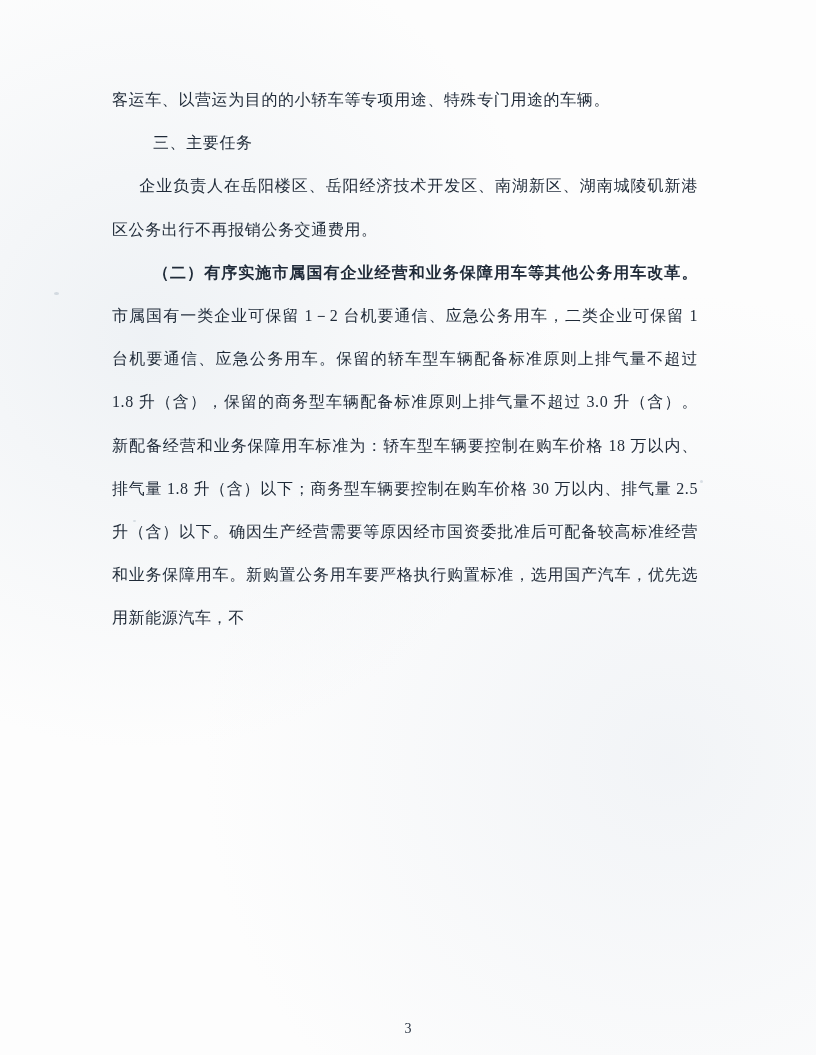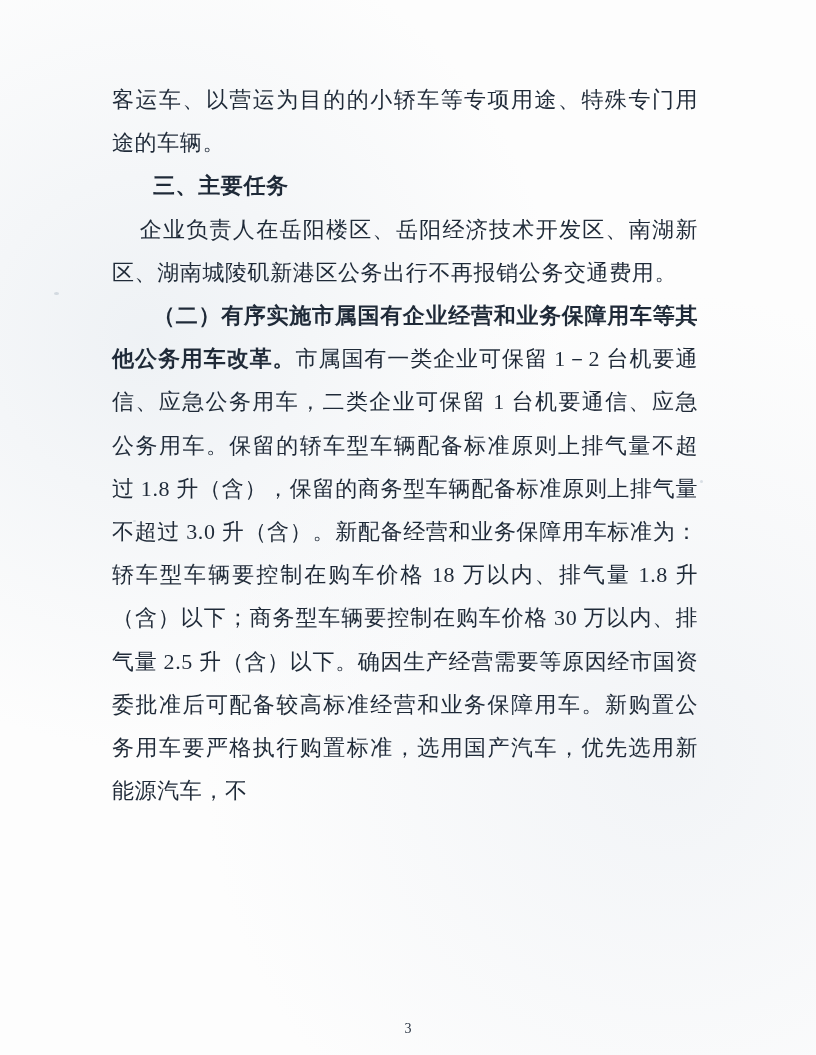--- a/index.html
+++ b/index.html
@@ -24,37 +24,37 @@
       radial-gradient(circle at 82% 72%, rgba(228,233,239,0.45) 0%, rgba(255,255,255,0) 46%);
   }
   .content {
     position: absolute;
     left: 112px;
     top: 78px;
     width: 586px;
   }
   p {
     margin: 0 0 0 0;
-    font-size: 22px;
+    font-size: 16px;
     line-height: 43.2px;
     letter-spacing: 0.6px;
     color: #1f2a38;
     text-align: justify;
     text-justify: inter-character;
     font-family: "Liberation Serif", "DejaVu Serif", serif;
   }
   p.first-line-continued {
     text-indent: 0;
   }
   p.indent2 {
     text-indent: 41px;
   }
   p.heading {
     text-indent: 41px;
-    font-weight: bold;
+    font-weight: normal;
   }
   p.bulleted {
     text-indent: 41px;
   }
   .bullet-dot {
     display: inline-block;
     width: 0;
     margin-left: -26px;
     margin-right: 12px;
     color: #1f2a38;

